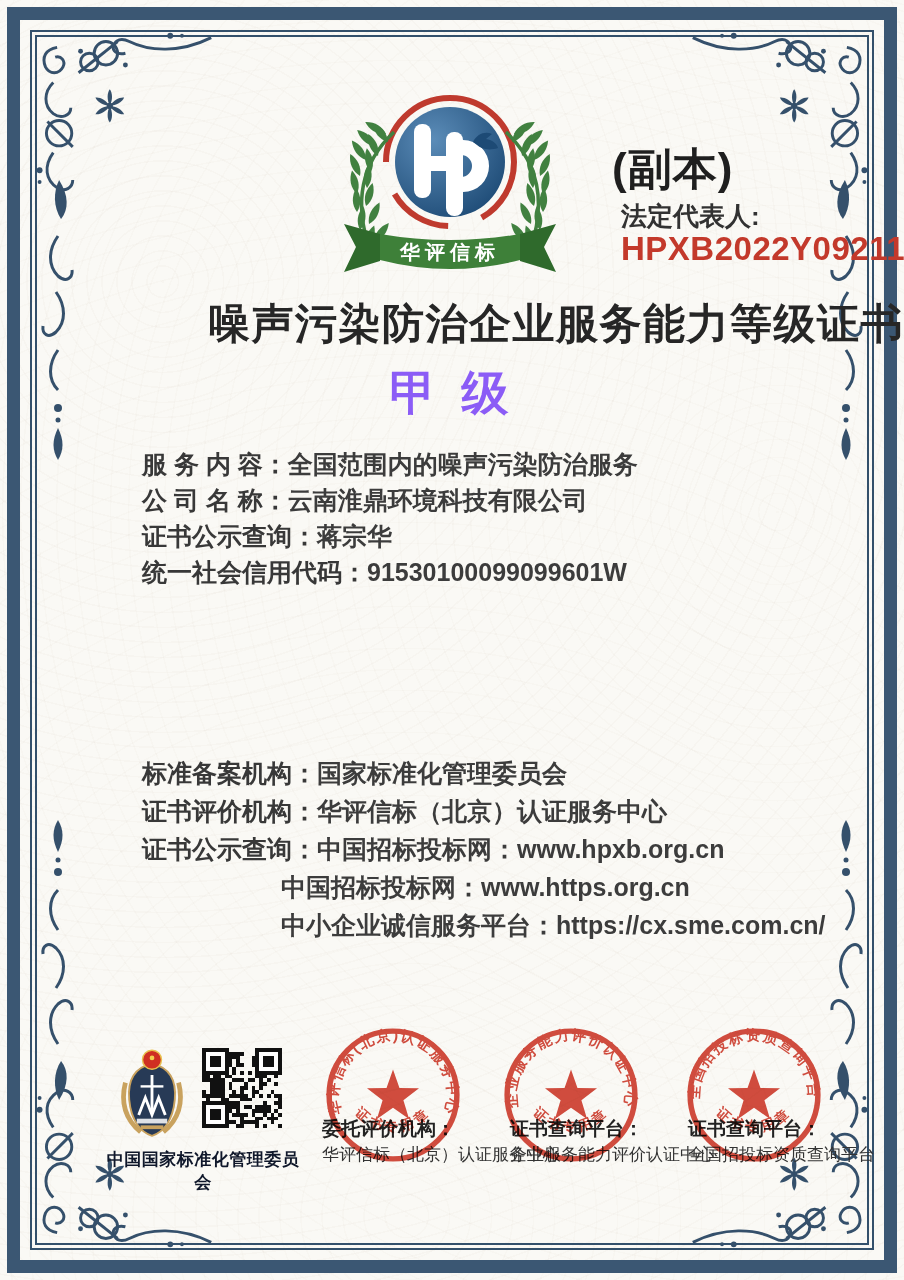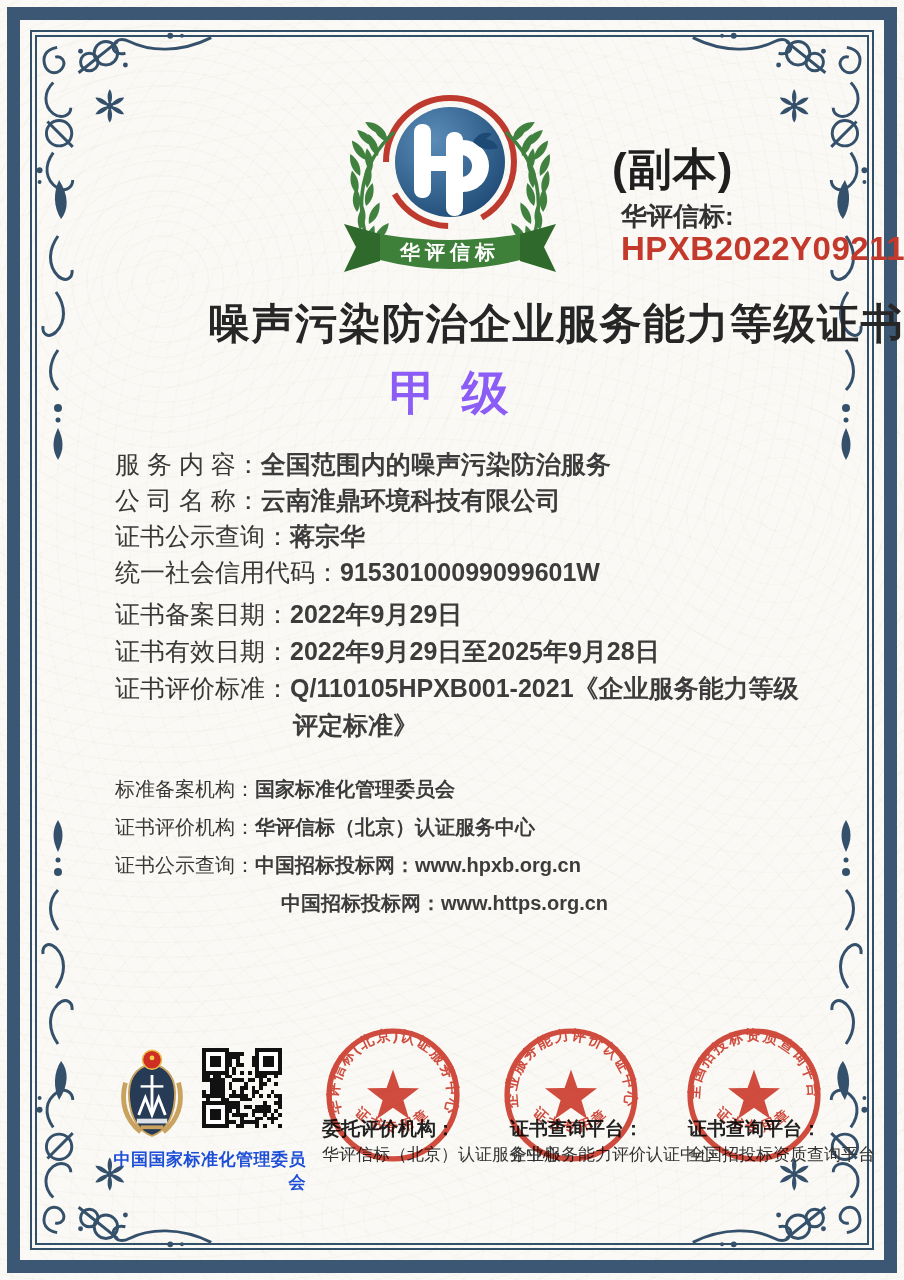--- a/index.html
+++ b/index.html
@@ -29,29 +29,29 @@
   .certno-value{position:absolute;left:621px;top:230px;font-size:33px;font-weight:800;color:#c3392b;z-index:3;letter-spacing:.5px;}
   
   .title{position:absolute;left:0;top:296px;width:100%;text-align:right;font-size:42px;font-weight:900;
          color:#262626;letter-spacing:1.5px;z-index:3;}
   .grade{position:absolute;left:0;top:362px;width:100%;text-align:center;font-size:47px;font-weight:900;
          color:#8b5cf6;letter-spacing:6px;z-index:3;}
   
   .block{position:absolute;left:115px;z-index:3;font-weight:600;color:#3c3c3c;}
   .info{top:446px;font-size:25px;line-height:36px;}
   .dates{top:596px;font-size:25px;line-height:37px;width:695px;}
-  .agencies{top:770px;font-size:20px;line-height:38px;}
-  .row .lbl{font-weight:400;color:#383838;}
+  .agencies{top:754px;font-size:25px;line-height:38px;}
+  .row .lbl{font-weight:700;color:#383838;margin-left:27px;}
   .hang{padding-left:178px;text-indent:-178px;}
   .cont{padding-left:166px;}
   
   .emblem{position:absolute;left:114px;top:1046px;width:76px;height:96px;z-index:3;}
   .qr{position:absolute;left:202px;top:1048px;width:80px;height:80px;z-index:3;}
-  .emblem-caption{position:absolute;left:100px;top:1148px;width:206px;text-align:right;font-size:17px;
-                  font-weight:600;color:#1d4ed8;z-index:3;letter-spacing:.5px;}
+  .emblem-caption{position:absolute;left:100px;top:1148px;width:206px;text-align:center;font-size:17px;
+                  font-weight:600;color:#0f172a;z-index:3;letter-spacing:.5px;}
   .seal{position:absolute;width:146px;height:146px;z-index:5;mix-blend-mode:multiply;opacity:.9;}
   .seal1{left:320px;top:1022px;} .seal2{left:498px;top:1022px;} .seal3{left:681px;top:1022px;}
   .seal-label{position:absolute;z-index:4;color:#222;}
   .sl1{left:322px;top:1116px;} .sl2{left:510px;top:1116px;} .sl3{left:688px;top:1116px;}
   .seal-label .l1{font-size:19px;font-weight:800;line-height:26px;}
   .seal-label .l2{font-size:17px;font-weight:500;line-height:26px;color:#333;}
 </style>
 </head>
 <body>
 
@@ -295,44 +295,40 @@
 
     <g>
       <path d="M50,152 L14,142 L26,165 L14,190 L50,179 Z" fill="#2f6a2c"></path>
       <path d="M190,152 L226,142 L214,165 L226,190 L190,179 Z" fill="#2f6a2c"></path>
       <path d="M50,152 Q120,164 190,152 L190,178 Q120,196 50,178 Z" fill="#3e8039"></path>
       <text x="120" y="177" text-anchor="middle" font-size="20" font-weight="bold" fill="#ffffff" letter-spacing="5" font-family="Liberation Sans, sans-serif">华评信标</text>
     </g>
   </svg>
 
   <div class="copy">(副本)</div>
-  <div class="certno-label">华评信标:</div>
+  <div class="certno-label">法定代表人:</div>
   <div class="certno-value">HPXB2022Y09211</div>
 
   <div class="title">噪声污染防治企业服务能力等级证书</div>
   <div class="grade">甲 级</div>
 
   <div class="block info">
     <div class="row"><span class="lbl">服 务 内 容：</span><span class="val">全国范围内的噪声污染防治服务</span></div>
     <div class="row"><span class="lbl">公 司 名 称：</span><span class="val">云南淮鼎环境科技有限公司</span></div>
     <div class="row"><span class="lbl">证书公示查询：</span><span class="val">蒋宗华</span></div>
     <div class="row"><span class="lbl">统一社会信用代码：</span><span class="val">91530100099099601W</span></div>
   </div>
 
-  <div class="block dates">
-    <div class="row"><span class="lbl">证书备案日期：</span><span class="val">2022年9月29日</span></div>
-    <div class="row"><span class="lbl">证书有效日期：</span><span class="val">2022年9月29日至2025年9月28日</span></div>
-    <div class="row hang"><span class="lbl">证书评价标准：</span><span class="val">Q/110105HPXB001-2021《企业服务能力等级评定标准》</span></div>
-  </div>
 
   <div class="block agencies">
     <div class="row"><span class="lbl">标准备案机构：</span><span class="val">国家标准化管理委员会</span></div>
     <div class="row"><span class="lbl">证书评价机构：</span><span class="val">华评信标（北京）认证服务中心</span></div>
     <div class="row"><span class="lbl">证书公示查询：</span><span class="val">中国招标投标网：www.hpxb.org.cn</span></div>
     <div class="row cont"><span class="val">中国招标投标网：www.https.org.cn</span></div>
+    <div class="row cont"><span class="val">中小企业诚信服务平台：https://cx.sme.com.cn/</span></div>
   </div>
 
   <svg class="emblem" viewBox="0 0 80 100">
     <path d="M12,38 Q4,70 28,90" fill="none" stroke="#c9a25e" stroke-width="5"></path>
     <path d="M68,38 Q76,70 52,90" fill="none" stroke="#c9a25e" stroke-width="5"></path>
     <path d="M40,18 C58,22 66,34 64,56 C62,78 52,90 40,94 C28,90 18,78 16,56 C14,34 22,22 40,18 Z" fill="#273a56" stroke="#c9a25e" stroke-width="2"></path>
     <circle cx="40" cy="14" r="10" fill="#cf2f22" stroke="#e8c14d" stroke-width="1.5"></circle>
     <circle cx="40" cy="12" r="2.5" fill="#f3d04e"></circle>
     <path d="M40,30 L40,70" stroke="#ffffff" stroke-width="3"></path>
     <path d="M28,42 L52,42" stroke="#ffffff" stroke-width="2.5"></path>

